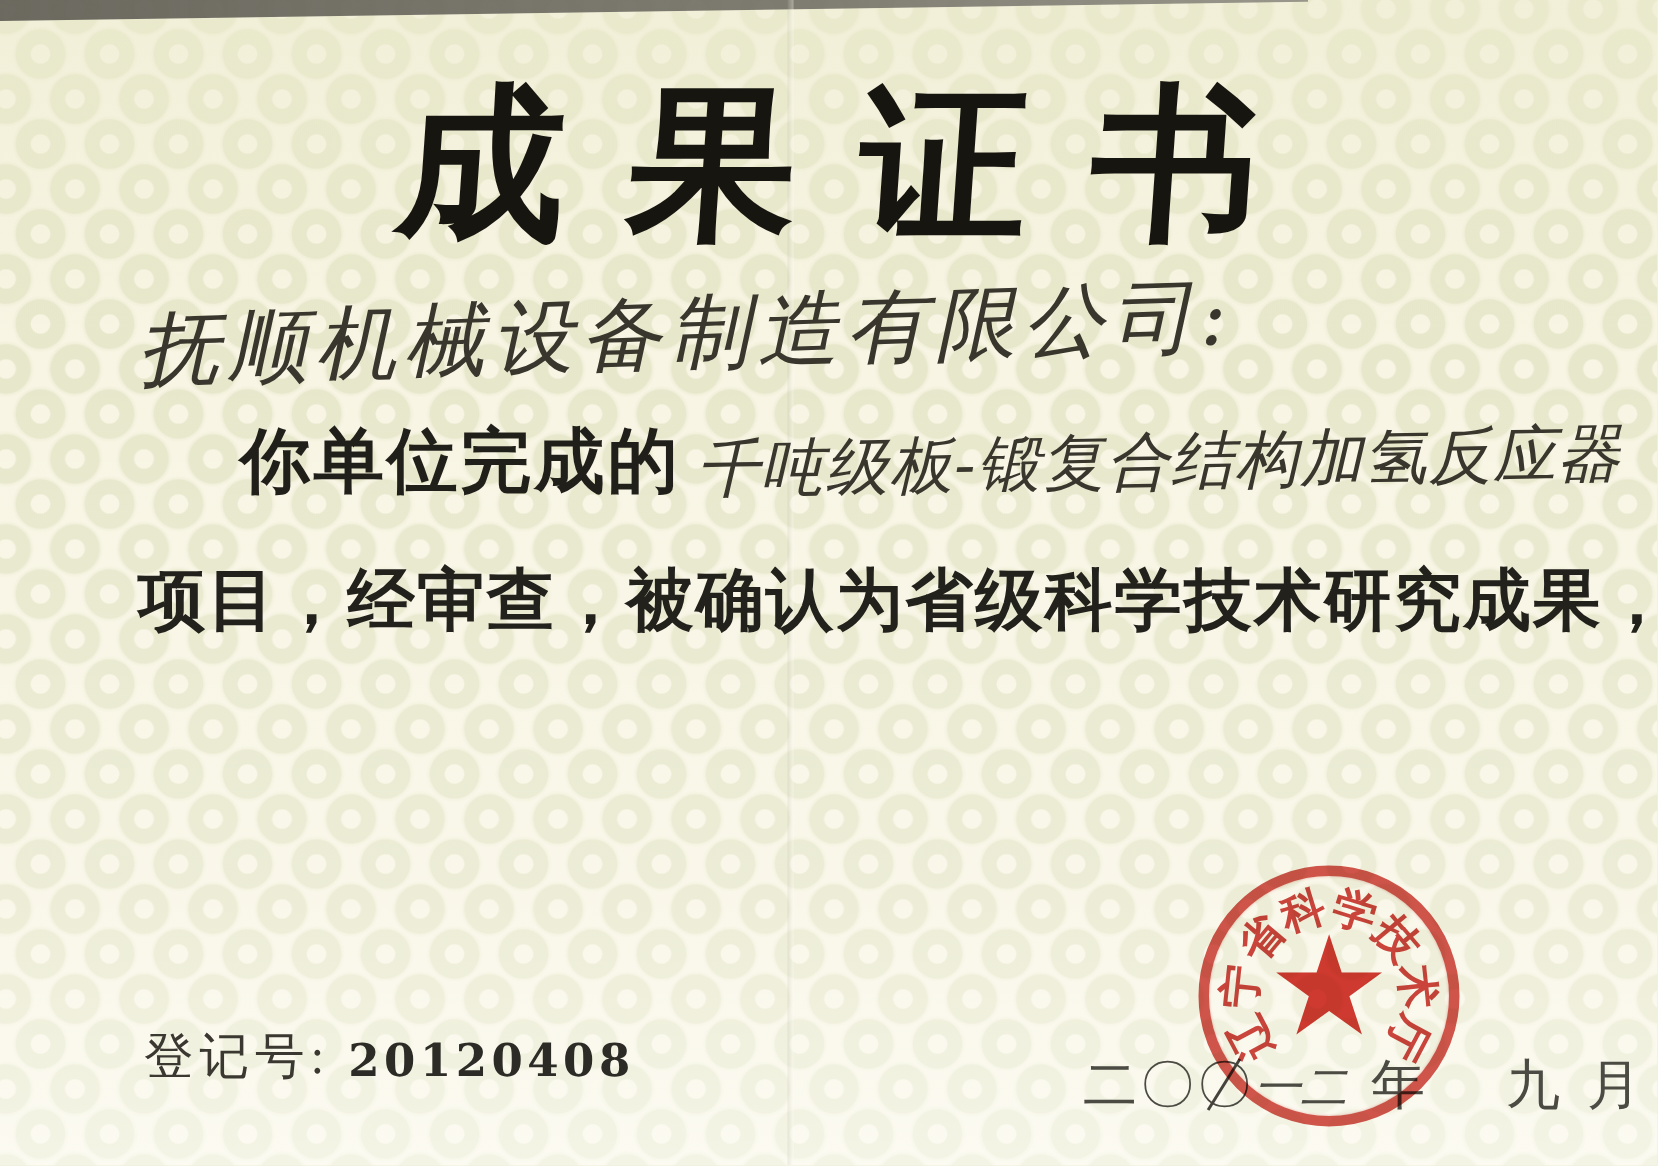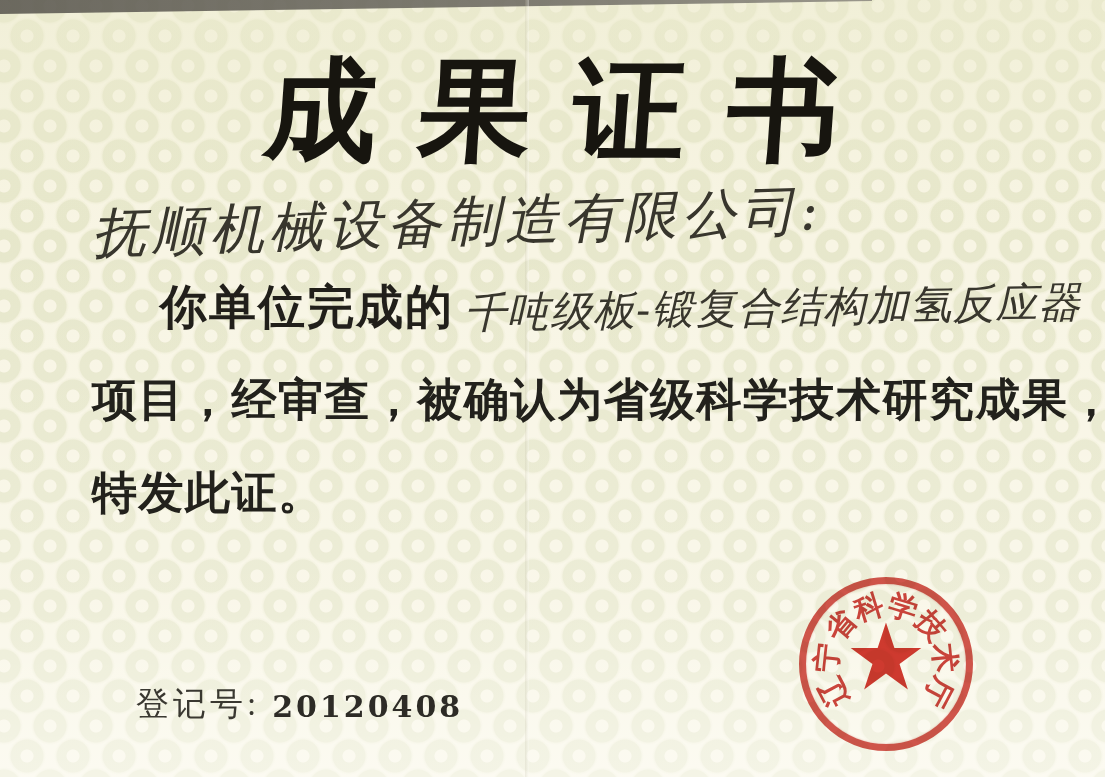--- a/index.html
+++ b/index.html
@@ -76,21 +76,21 @@
   .date-line .crossed::after{
     content:"";position:absolute;left:-2px;top:46%;width:40px;height:2px;
     background:#45433c;transform:rotate(-58deg);
   }
   .date-hand{font-style:italic;font-size:31px;color:#4b4a43;letter-spacing:0;}
   .gap-s{display:inline-block;width:16px;}
   .gap-l{display:inline-block;width:52px;}
   .registration{
     position:absolute;left:96px;top:682px;white-space:nowrap;
   }
-  .reg-label{font-size:33px;color:#3a3831;letter-spacing:4px;margin-left:40px;}
+  .reg-label{font-size:33px;color:#3a3831;letter-spacing:4px;}
   .reg-number{
     font-size:30px;font-weight:bold;color:#2d2b26;letter-spacing:3px;
     margin-left:12px;font-family:"DejaVu Serif","Liberation Serif",serif;
     position:relative;top:2px;text-align:center;
   }
   .seal{
     position:absolute;left:799px;top:577px;width:174px;height:174px;
     mix-blend-mode:multiply;
   }
   .seal-ring{
@@ -121,23 +121,25 @@
   <div class="title">成果证书</div>
 
   <div class="recipient hand">抚顺机械设备制造有限公司:</div>
 
   <div class="body-line1">
     <span class="body-prefix">你单位完成的</span><span class="project hand">千吨级板-锻复合结构加氢反应器</span>
   </div>
 
   <div class="body-line2">项目，经审查，被确认为省级科学技术研究成果，</div>
 
-  <div class="body-line3">特发此证。</div>
 
 
+  <div class="date-line">
+    <span>二〇</span><span class="crossed">〇</span><span class="date-hand hand">一二</span><span class="gap-s"></span><span>年</span><span class="gap-l"></span><span>九</span><span class="gap-s"></span><span>月</span>
+  </div>
 
   <div class="registration">
     <span class="reg-label">登记号:</span><span class="reg-number">20120408</span>
   </div>
 
   <div class="seal">
     <div class="seal-ring"></div>
     <div class="seal-star">★</div>
     <span class="seal-char" style="transform:translate(-50%,-50%) rotate(-118deg) translateY(-59px);">辽</span>
     <span class="seal-char" style="transform:translate(-50%,-50%) rotate(-84deg) translateY(-59px);">宁</span>

